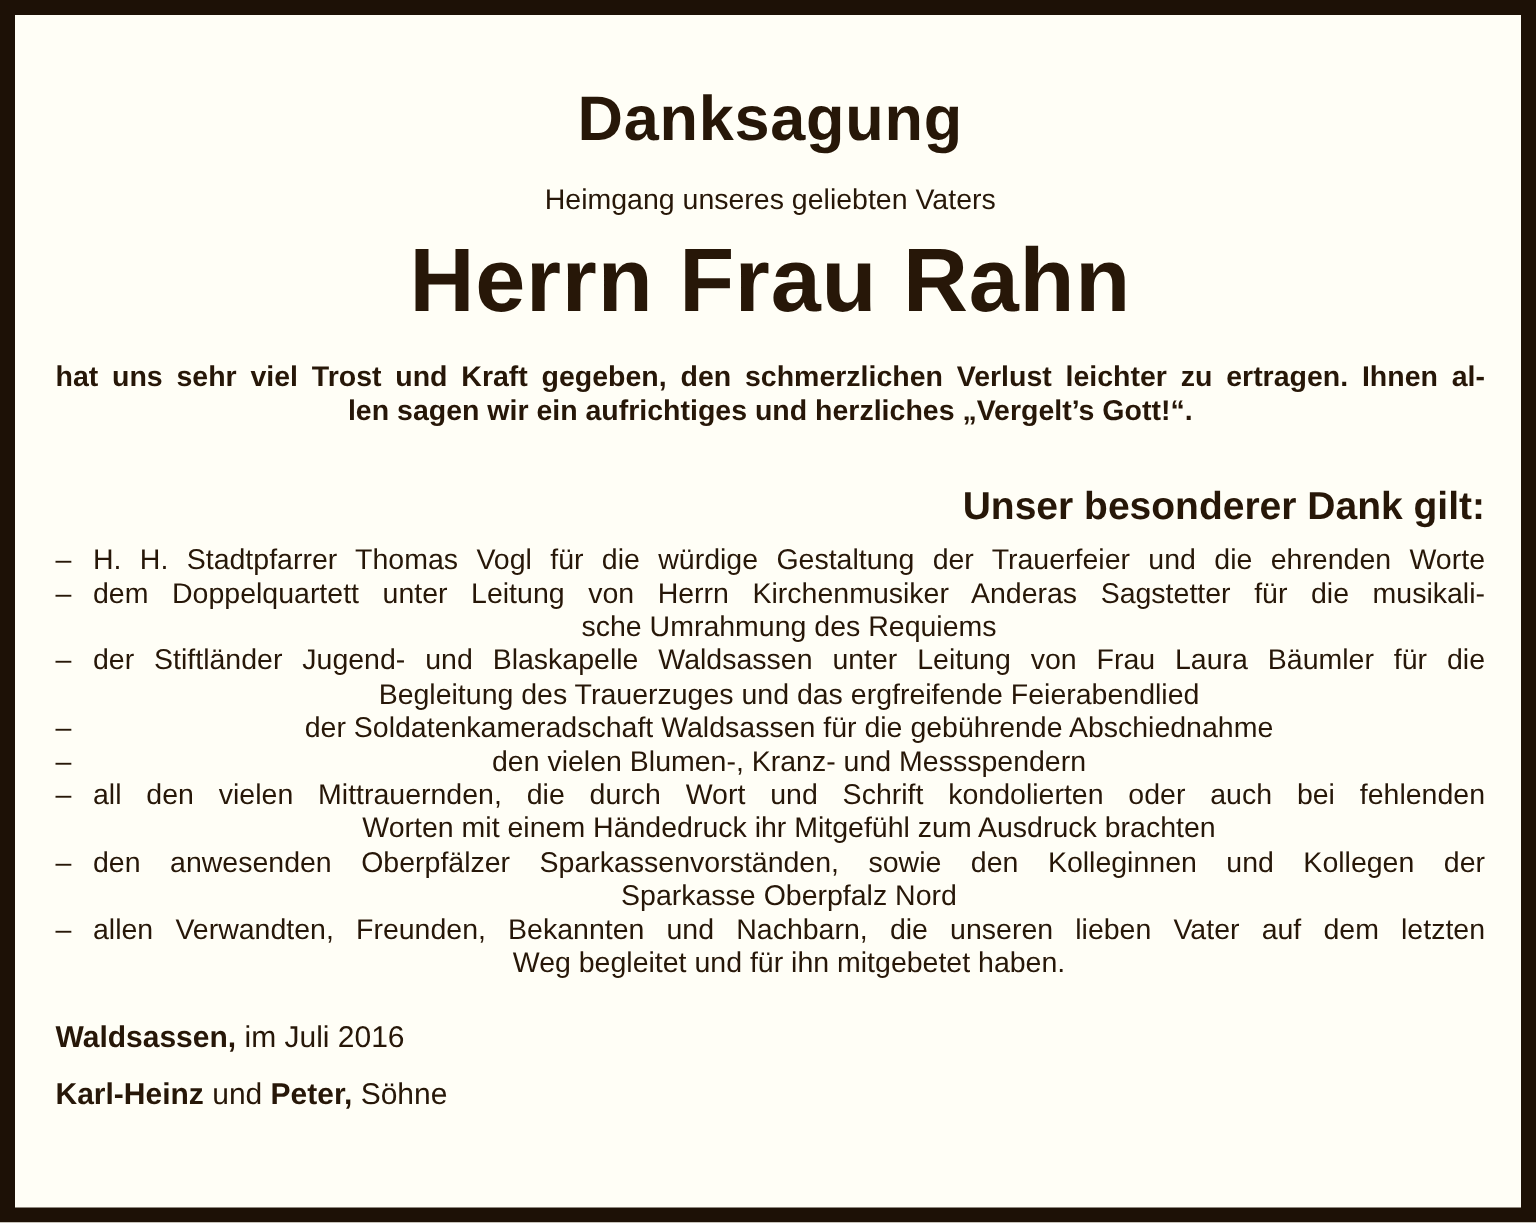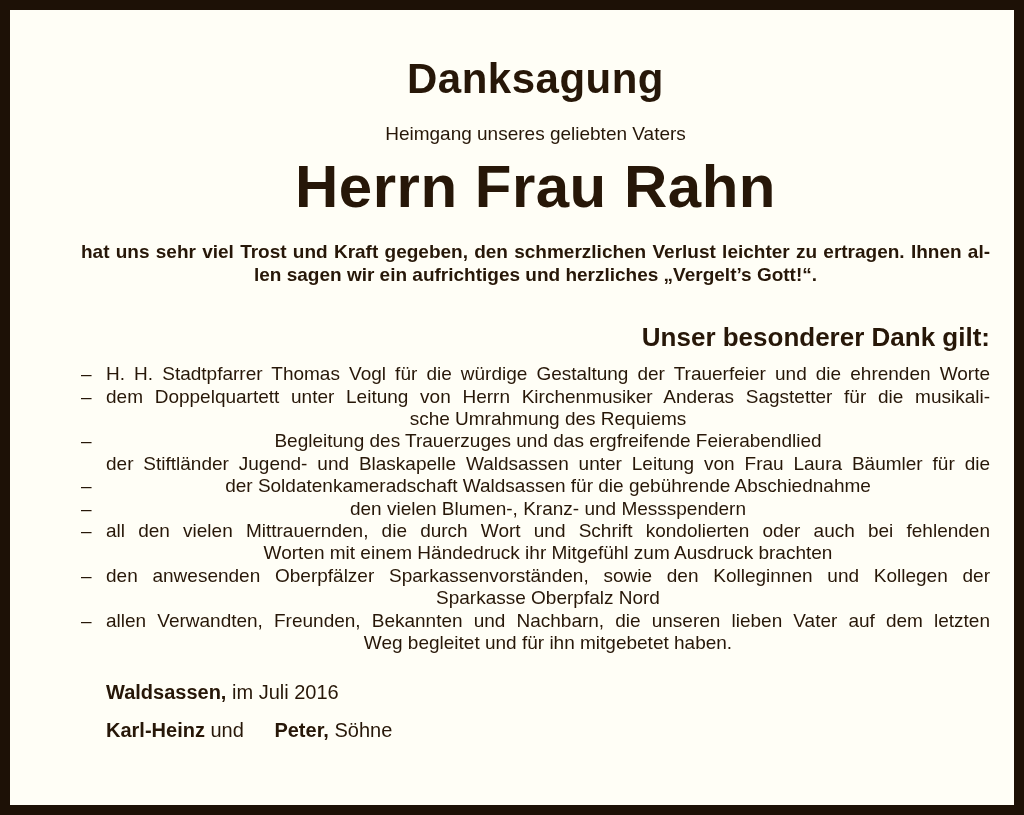--- a/index.html
+++ b/index.html
@@ -13,21 +13,20 @@
     background:var(--bg);
     font-family:"Liberation Sans","DejaVu Sans",sans-serif;
     color:var(--ink);
   }
   .frame{
     box-sizing:border-box;
     width:1024px;height:815px;
     border:10px solid var(--border);
     background:var(--bg);
     overflow:hidden;
-    padding-left:44px;
   }
   .sheet{
     box-sizing:border-box;
     width:100%;height:100%;
     padding:48px 24px 0 27px;
   }
   .title{
     margin:0 0 0 0;
     font-size:42px;
     font-weight:bold;
@@ -84,21 +83,21 @@
   .place-date{
     margin:26px 0 0 0;
     font-size:20px;
     line-height:22px;
   }
   .signature{
     margin:16px 0 0 0;
     font-size:20px;
     line-height:22px;
   }
-  .b{font-weight:bold;margin-left:25px;}
+  .b{font-weight:bold;}
 </style>
 </head>
 <body>
 
 <div class="frame">
   <div class="sheet">
 
     <h1 class="title">Danksagung</h1>
 
     <div class="para">
@@ -119,22 +118,22 @@
           <span class="marker">–</span>
           <div class="line fit">H. H. Stadtpfarrer Thomas Vogl für die würdige Gestaltung der Trauerfeier und die ehrenden Worte</div>
         </li>
         <li>
           <span class="marker">–</span>
           <div class="line fit">dem Doppelquartett unter Leitung von Herrn Kirchenmusiker Anderas Sagstetter für die musikali-</div>
           <div class="line">sche Umrahmung des Requiems</div>
         </li>
         <li>
           <span class="marker">–</span>
+          <div class="line fit">der Stiftländer Jugend- und Blaskapelle Waldsassen unter Leitung von Frau Laura Bäumler für die</div>
           <div class="line">Begleitung des Trauerzuges und das ergfreifende Feierabendlied</div>
-          <div class="line fit">der Stiftländer Jugend- und Blaskapelle Waldsassen unter Leitung von Frau Laura Bäumler für die</div>
         </li>
         <li>
           <span class="marker">–</span>
           <div class="line">der Soldatenkameradschaft Waldsassen für die gebührende Abschiednahme</div>
         </li>
         <li>
           <span class="marker">–</span>
           <div class="line">den vielen Blumen-, Kranz- und Messspendern</div>
         </li>
         <li>

